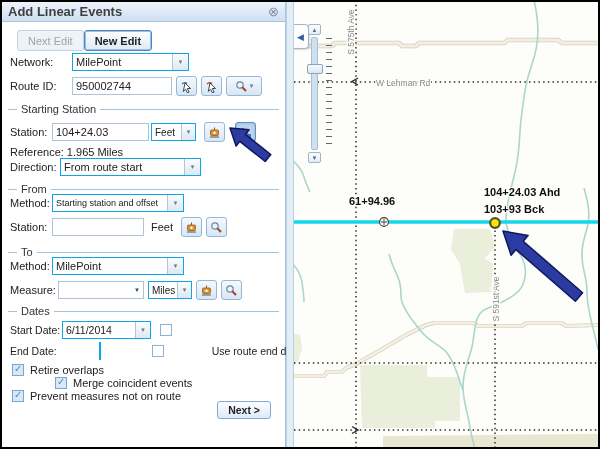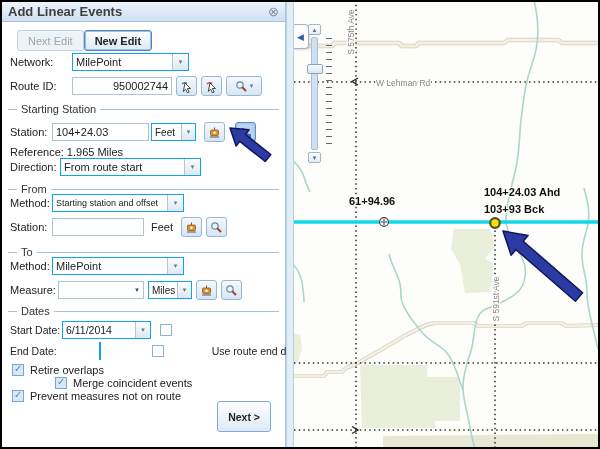--- a/index.html
+++ b/index.html
@@ -67,21 +67,21 @@
     <div class="prow" style="top:51px;height:18px;">
       <span class="lbl" style="width:62px;">Network:</span>
       <div class="dd" style="width:117px;">
         <span class="txt">MilePoint</span>
         <span class="caret">▾</span>
       </div>
     </div>
 
     <div class="prow" style="top:74px;height:20px;">
       <span class="lbl" style="width:62px;">Route ID:</span>
-      <input class="tin" style="width: 100px; text-align: right;" readonly="" value="950002744">
+      <input class="tin" style="width: 100px;" readonly="" value="950002744">
       <div class="ibtn">
         <svg width="13" height="13" viewBox="0 0 13 13">
           <path d="M2 4 q2.5 -2.5 5 -.5" fill="none" stroke="#2d6fc0" stroke-width="1.4"></path>
           <path d="M5 3 l5.5 5.5 -3.2 0 1.8 3.6 -1.7 .8 -1.8 -3.7 -2.3 2.3 z" fill="#fff" stroke="#333" stroke-width="0.9"></path>
         </svg>
       </div>
       <div class="ibtn">
         <svg width="13" height="13" viewBox="0 0 13 13">
           <path d="M2 4 q2.5 -2.5 5 -.5" fill="none" stroke="#c03030" stroke-width="1.4"></path>
           <path d="M5 3 l5.5 5.5 -3.2 0 1.8 3.6 -1.7 .8 -1.8 -3.7 -2.3 2.3 z" fill="#fff" stroke="#333" stroke-width="0.9"></path>
@@ -234,21 +234,21 @@
     </div>
     <div class="prow" style="top:374px;height:13px;left:10px;padding-left:43px;">
       <div class="cb checked"></div>
       <span class="lbl">Merge coincident events</span>
     </div>
     <div class="prow" style="top:387px;height:13px;left:10px;">
       <div class="cb checked"></div>
       <span class="lbl">Prevent measures not on route</span>
     </div>
 
-    <div class="btn nextbtn" style="height:31px;font-size:10.5px;margin-left:45px;">Next &gt;</div>
+    <div class="btn nextbtn" style="height:18px;font-size:10.5px;margin-left:45px;">Next &gt;</div>
 
     <svg class="panel-arrow" width="283" height="445" viewBox="0 0 283 445">
       <polygon points="228,126 247.1,127.7 243.4,132.4 268.8,152.5 263.2,159.5 237.8,139.4 234.1,144.1" stroke="#10175c" stroke-width="1.5" stroke-linejoin="round" fill="#2c3ba2"></polygon>
     </svg>
   </div>
 
   <div class="splitter"></div>
 
   <div class="map">
     <svg class="mapsvg" width="304" height="445" viewBox="0 0 304 445">

